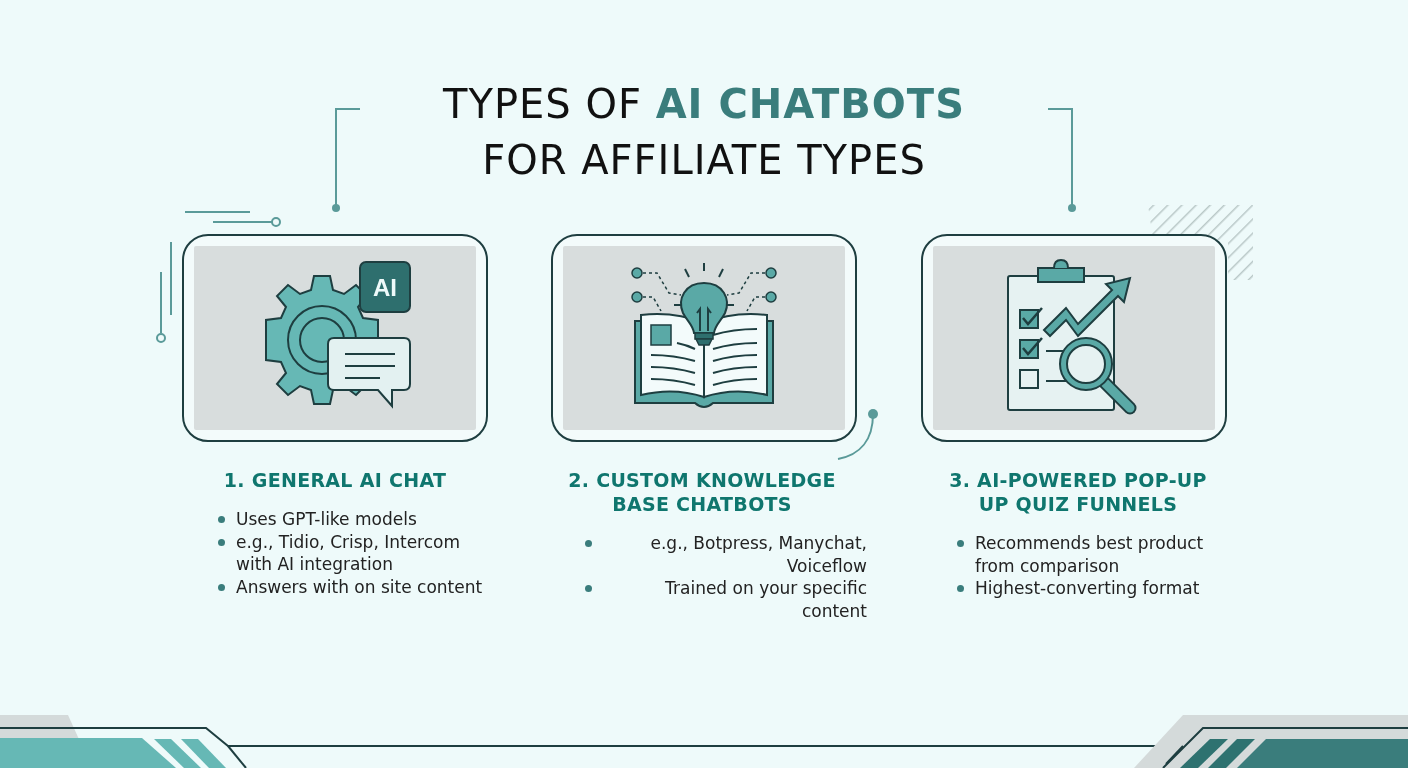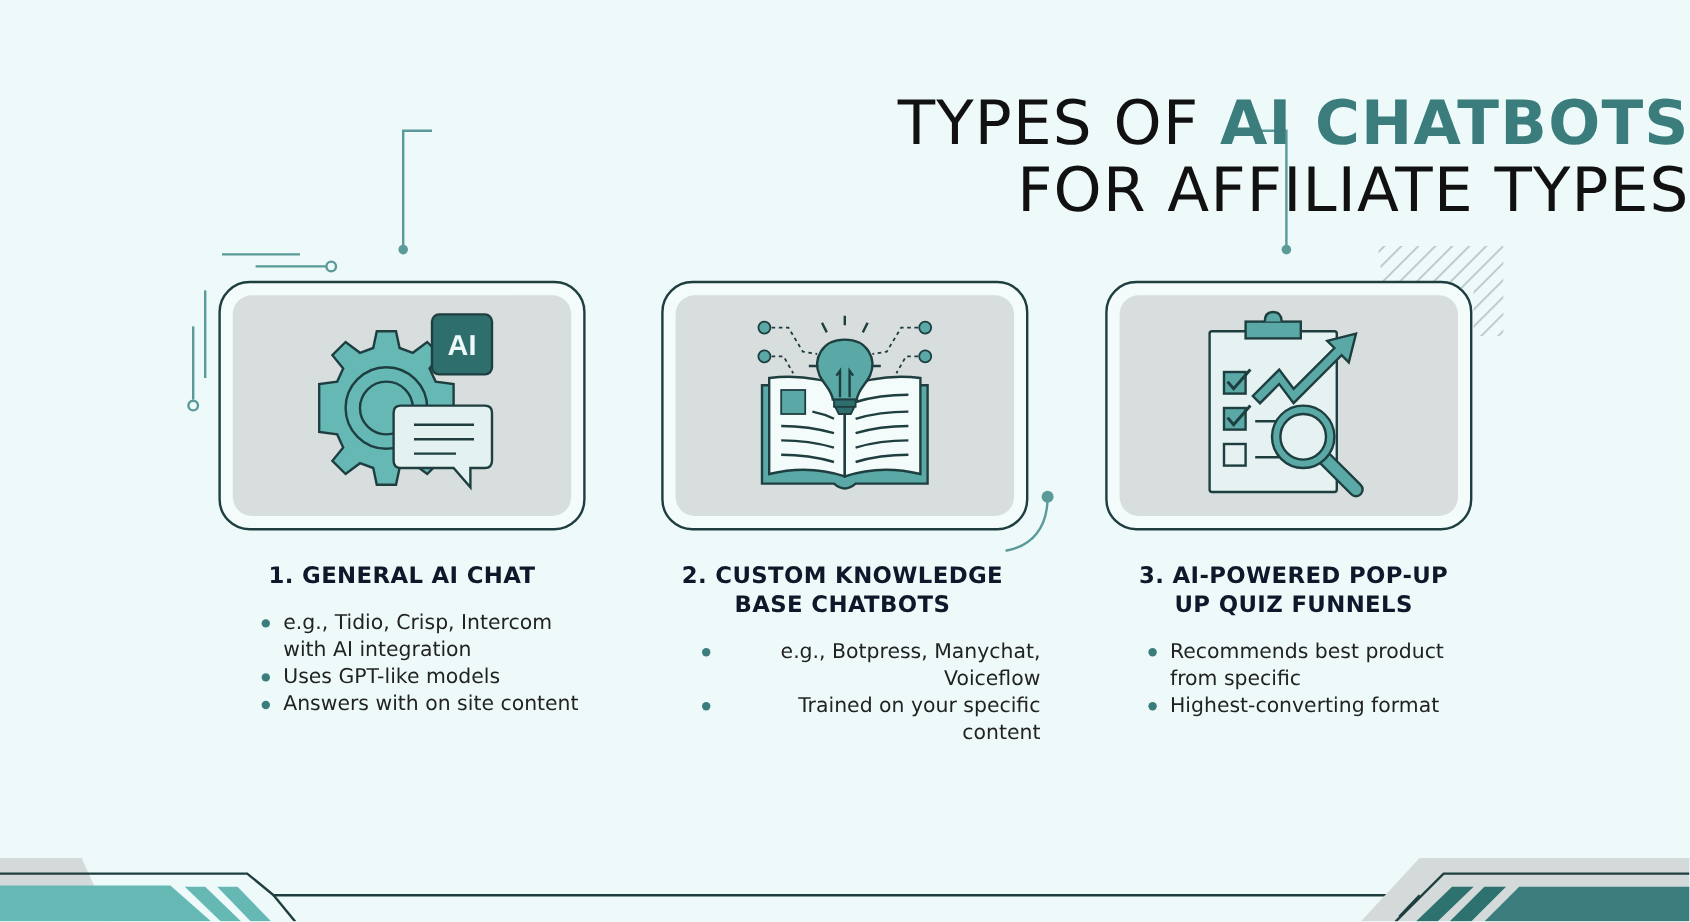--- a/index.html
+++ b/index.html
@@ -5,43 +5,43 @@
   * { margin:0; padding:0; box-sizing:border-box; }
   html, body { width:1408px; height:768px; overflow:hidden; }
   body {
     background:#eefafa;
     font-family:"DejaVu Sans", "Liberation Sans", sans-serif;
     position:relative;
     color:#111;
   }
   .title {
     position:absolute; left:0; width:1408px; top:76px;
-    text-align:right; font-size:51px; line-height:56px;
+    text-align:center; font-size:40px; line-height:56px;
     font-weight:normal; letter-spacing:1px; color:#111;
   }
   .title .accent { color:#3a7d7c; font-weight:bold; }
   .deco { position:absolute; left:0; top:0; }
   .card {
     position:absolute; top:234px; width:306px; height:208px;
     border:2px solid #1e3e40; border-radius:26px; background:#f3fbfb;
   }
   .card .inner {
     position:absolute; left:10px; top:10px; right:10px; bottom:10px;
-    background:#d8dddd; border-radius:16px;
+    background:#d8dddd; border-radius:2px;
     display:flex; align-items:center; justify-content:center;
   }
   .card-1 { left:182px; }
   .card-2 { left:551px; }
   .card-3 { left:921px; }
   .section {
     position:absolute; top:468px; width:330px;
   }
   .section h2 {
     font-size:19px; line-height:24px; font-weight:bold; text-align:center;
-    color:#0f172a; letter-spacing:0.3px;
+    color:#0f766e; letter-spacing:0.3px;
   }
   .section ul { list-style:none; margin-top:16px; }
   .section li {
     position:relative; font-size:17px; line-height:22.5px; color:#222;
     padding-left:20px;
   }
   .section li::before {
     content:""; position:absolute; left:2px; top:8px; width:7px; height:7px;
     border-radius:50%; background:#3a7d7c;
   }
@@ -193,22 +193,22 @@
       <circle cx="92" cy="106" r="19" fill="#e6f2f2" stroke="#1e3e40" stroke-width="2"></circle>
     </svg>
   </div>
 </div>
 
 <div class="section sec-1">
   <h2>
     <div>1. GENERAL AI CHAT</div>
   </h2>
   <ul>
+    <li>Uses GPT-like models</li>
     <li>e.g., Tidio, Crisp, Intercom with AI integration</li>
-    <li>Uses GPT-like models</li>
     <li>Answers with on site content</li>
   </ul>
 </div>
 
 <div class="section sec-2">
   <h2>
     <div>2. CUSTOM KNOWLEDGE</div>
     <div>BASE CHATBOTS</div>
   </h2>
   <ul>
@@ -216,21 +216,21 @@
     <li>Trained on your specific content</li>
   </ul>
 </div>
 
 <div class="section sec-3">
   <h2>
     <div>3. AI-POWERED POP-UP</div>
     <div>UP QUIZ FUNNELS</div>
   </h2>
   <ul>
-    <li>Recommends best product from specific</li>
+    <li>Recommends best product from comparison</li>
     <li>Highest-converting format</li>
   </ul>
 </div>
 
 <svg class="footer" width="1408" height="68" viewBox="0 700 1408 68">
 
   <polygon points="0,715 68,715 92,768 0,768" fill="#d4dada"></polygon>
   <polygon points="0,738 142,738 176,768 0,768" fill="#66b8b5"></polygon>
   <polygon points="154,739 171,739 201,768 184,768" fill="#66b8b5"></polygon>
   <polygon points="181,739 198,739 226,768 209,768" fill="#66b8b5"></polygon>

